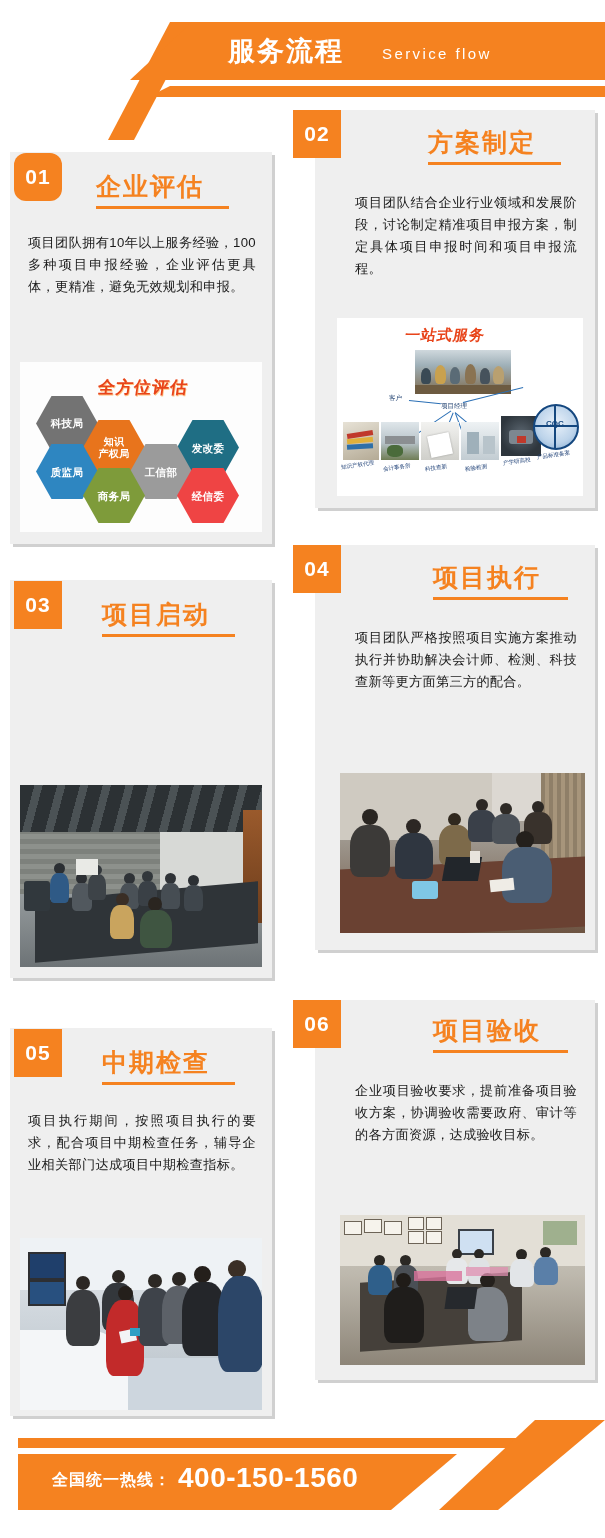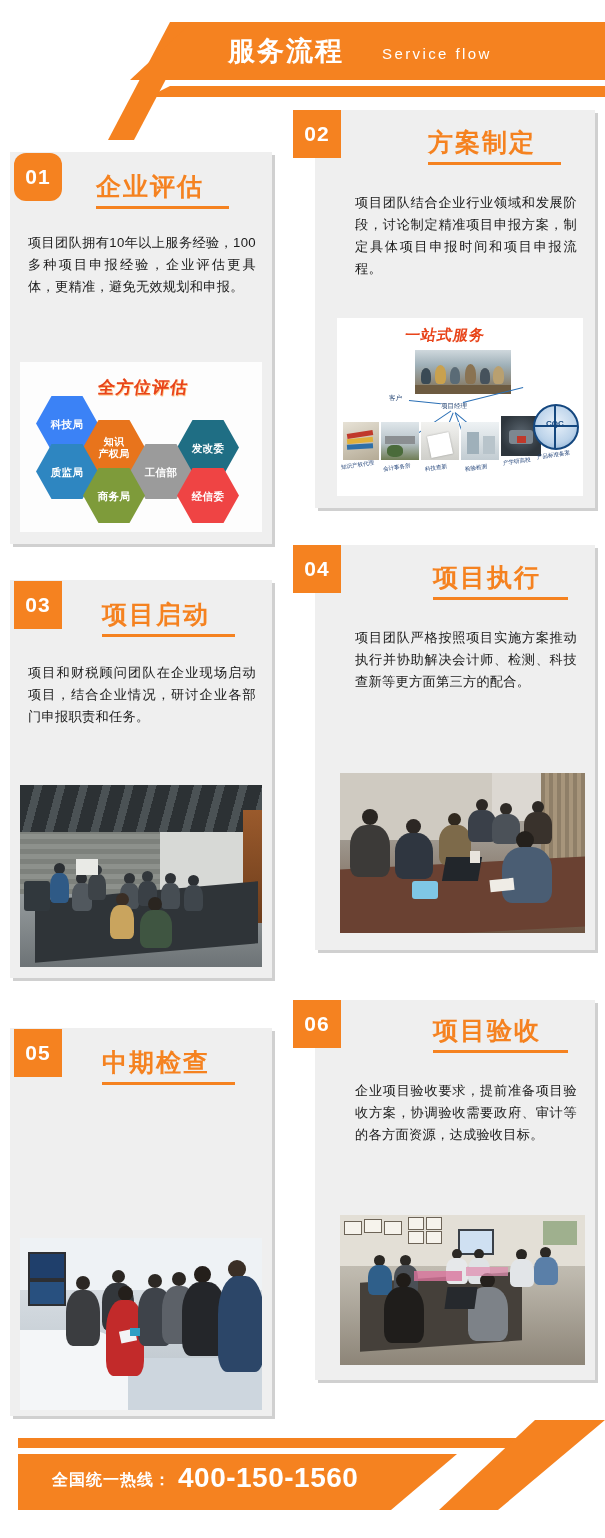--- a/index.html
+++ b/index.html
@@ -120,21 +120,21 @@
   <div class="hdr-sub">Service flow</div>
 </div>
 
 <div class="card" style="left:10px;top:152px;width:262px;height:392px;">
   <div class="ctitle" style="left:86px;top:18px;">企业评估</div>
   <div class="ctitle-rule" style="left:86px;top:54px;width:133px;"></div>
   <div class="ctext" style="left:18px;top:80px;width:228px;">项目团队拥有10年以上服务经验，100多种项目申报经验，企业评估更具体，更精准，避免无效规划和申报。</div>
 
   <div class="hexwrap" style="left:10px;top:210px;width:242px;height:170px;">
     <div class="hexTitle" style="left:78px;top:14px;">全方位评估</div>
-    <div class="hex" style="left:16px;top:34px;background:#3b82f6;">科技局</div>
+    <div class="hex" style="left:16px;top:34px;background:#737373;font-family:Liberation Serif, serif;">科技局</div>
     <div class="hex" style="left:63px;top:58px;background:#E8741C;font-size:10px;">知识<br>产权局</div>
     <div class="hex" style="left:157px;top:58px;background:#1F6E84;">发改委</div>
     <div class="hex" style="left:16px;top:82px;background:#2E86C1;">质监局</div>
     <div class="hex" style="left:110px;top:82px;background:#9b9b9b;">工信部</div>
     <div class="hex" style="left:63px;top:106px;background:#7E9B3A;">商务局</div>
     <div class="hex" style="left:157px;top:106px;background:#ef4444;">经信委</div>
   </div>
 </div>
 <div class="badge" style="left:14px;top:153px;border-radius:12px;">01</div>
 
@@ -198,21 +198,20 @@
     <div class="col-cap" style="left:128px;top:148px;">检验检测</div>
     <div class="col-cap" style="left:166px;top:142px;">产学研高校</div>
     <div class="col-cap" style="left:200px;top:136px;">产品标准备案</div>
   </div>
 </div>
 <div class="badge" style="left:293px;top:110px;">02</div>
 
 <div class="card" style="left:10px;top:580px;width:262px;height:398px;">
   <div class="ctitle" style="left:92px;top:18px;">项目启动</div>
   <div class="ctitle-rule" style="left:92px;top:54px;width:133px;"></div>
-  <div class="ctext" style="left:18px;top:82px;width:228px;">项目和财税顾问团队在企业现场启动项目，结合企业情况，研讨企业各部门申报职责和任务。</div>
 
   <div class="photo" style="left:10px;top:205px;width:242px;height:182px;background:linear-gradient(180deg,#3a4145 0%,#6e7276 22%,#9aa0a2 55%,#6d7376 100%);">
     <div style="position:absolute;left:0;top:0;width:100%;height:26%;background:repeating-linear-gradient(105deg,#2c3134 0 14px,#4b5255 14px 22px);"></div>
     <div style="position:absolute;left:0;top:26%;width:58%;height:34%;background:repeating-linear-gradient(0deg,#7d817c 0 5px,#8d918c 5px 10px);"></div>
     <div style="position:absolute;left:58%;top:26%;width:34%;height:36%;background:#d7d9d6;"></div>
     <div style="position:absolute;right:0;top:14%;width:8%;height:62%;background:linear-gradient(180deg,#9a5a2c,#6d3d1c);"></div>
     <div style="position:absolute;left:6%;top:58%;width:92%;height:34%;background:#2f3438;transform:skewY(-5deg);"></div>
     <div class="phead" style="left:34px;top:78px;width:11px;height:11px;background:#2b2f33;"></div>
     <div class="pf" style="left:30px;top:88px;width:19px;height:30px;background:#2f5a86;"></div>
     <div class="phead" style="left:56px;top:88px;width:11px;height:11px;background:#2c2f33;"></div>
@@ -265,20 +264,21 @@
     <div style="position:absolute;left:72px;top:108px;width:26px;height:18px;background:#7fc7e6;border-radius:3px;"></div>
     <div style="position:absolute;left:130px;top:78px;width:10px;height:12px;background:#e8e4dd;"></div>
     <div style="position:absolute;left:150px;top:106px;width:24px;height:12px;background:#efece6;transform:rotate(-6deg);"></div>
   </div>
 </div>
 <div class="badge" style="left:293px;top:545px;">04</div>
 
 <div class="card" style="left:10px;top:1028px;width:262px;height:388px;">
   <div class="ctitle" style="left:92px;top:18px;">中期检查</div>
   <div class="ctitle-rule" style="left:92px;top:54px;width:133px;"></div>
+  <div class="ctext" style="left:18px;top:82px;width:228px;">项目执行期间，按照项目执行的要求，配合项目中期检查任务，辅导企业相关部门达成项目中期检查指标。</div>
 
   <div class="photo" style="left:10px;top:210px;width:242px;height:172px;background:linear-gradient(180deg,#e4e8ec 0%,#cfd6dc 45%,#b7c0c7 100%);">
     <div style="position:absolute;left:0;top:0;width:100%;height:30%;background:#eef2f5;"></div>
     <div style="position:absolute;left:8px;top:14px;width:34px;height:24px;background:#1f3f6b;border:2px solid #2d2f33;"></div>
     <div style="position:absolute;left:8px;top:42px;width:34px;height:22px;background:#28507f;border:2px solid #2d2f33;"></div>
     <div style="position:absolute;left:0;bottom:0;width:100%;height:30%;background:#cdd6de;"></div>
     <div style="position:absolute;left:-4px;top:92px;width:112px;height:80px;background:#f4f6f8;border-radius:0 40px 0 0;"></div>
     <div class="phead" style="left:56px;top:38px;width:14px;height:14px;background:#2b2723;"></div>
     <div class="pf" style="left:46px;top:52px;width:34px;height:56px;background:#3b3d40;"></div>
     <div class="phead" style="left:92px;top:32px;width:13px;height:13px;background:#2a2622;"></div>

